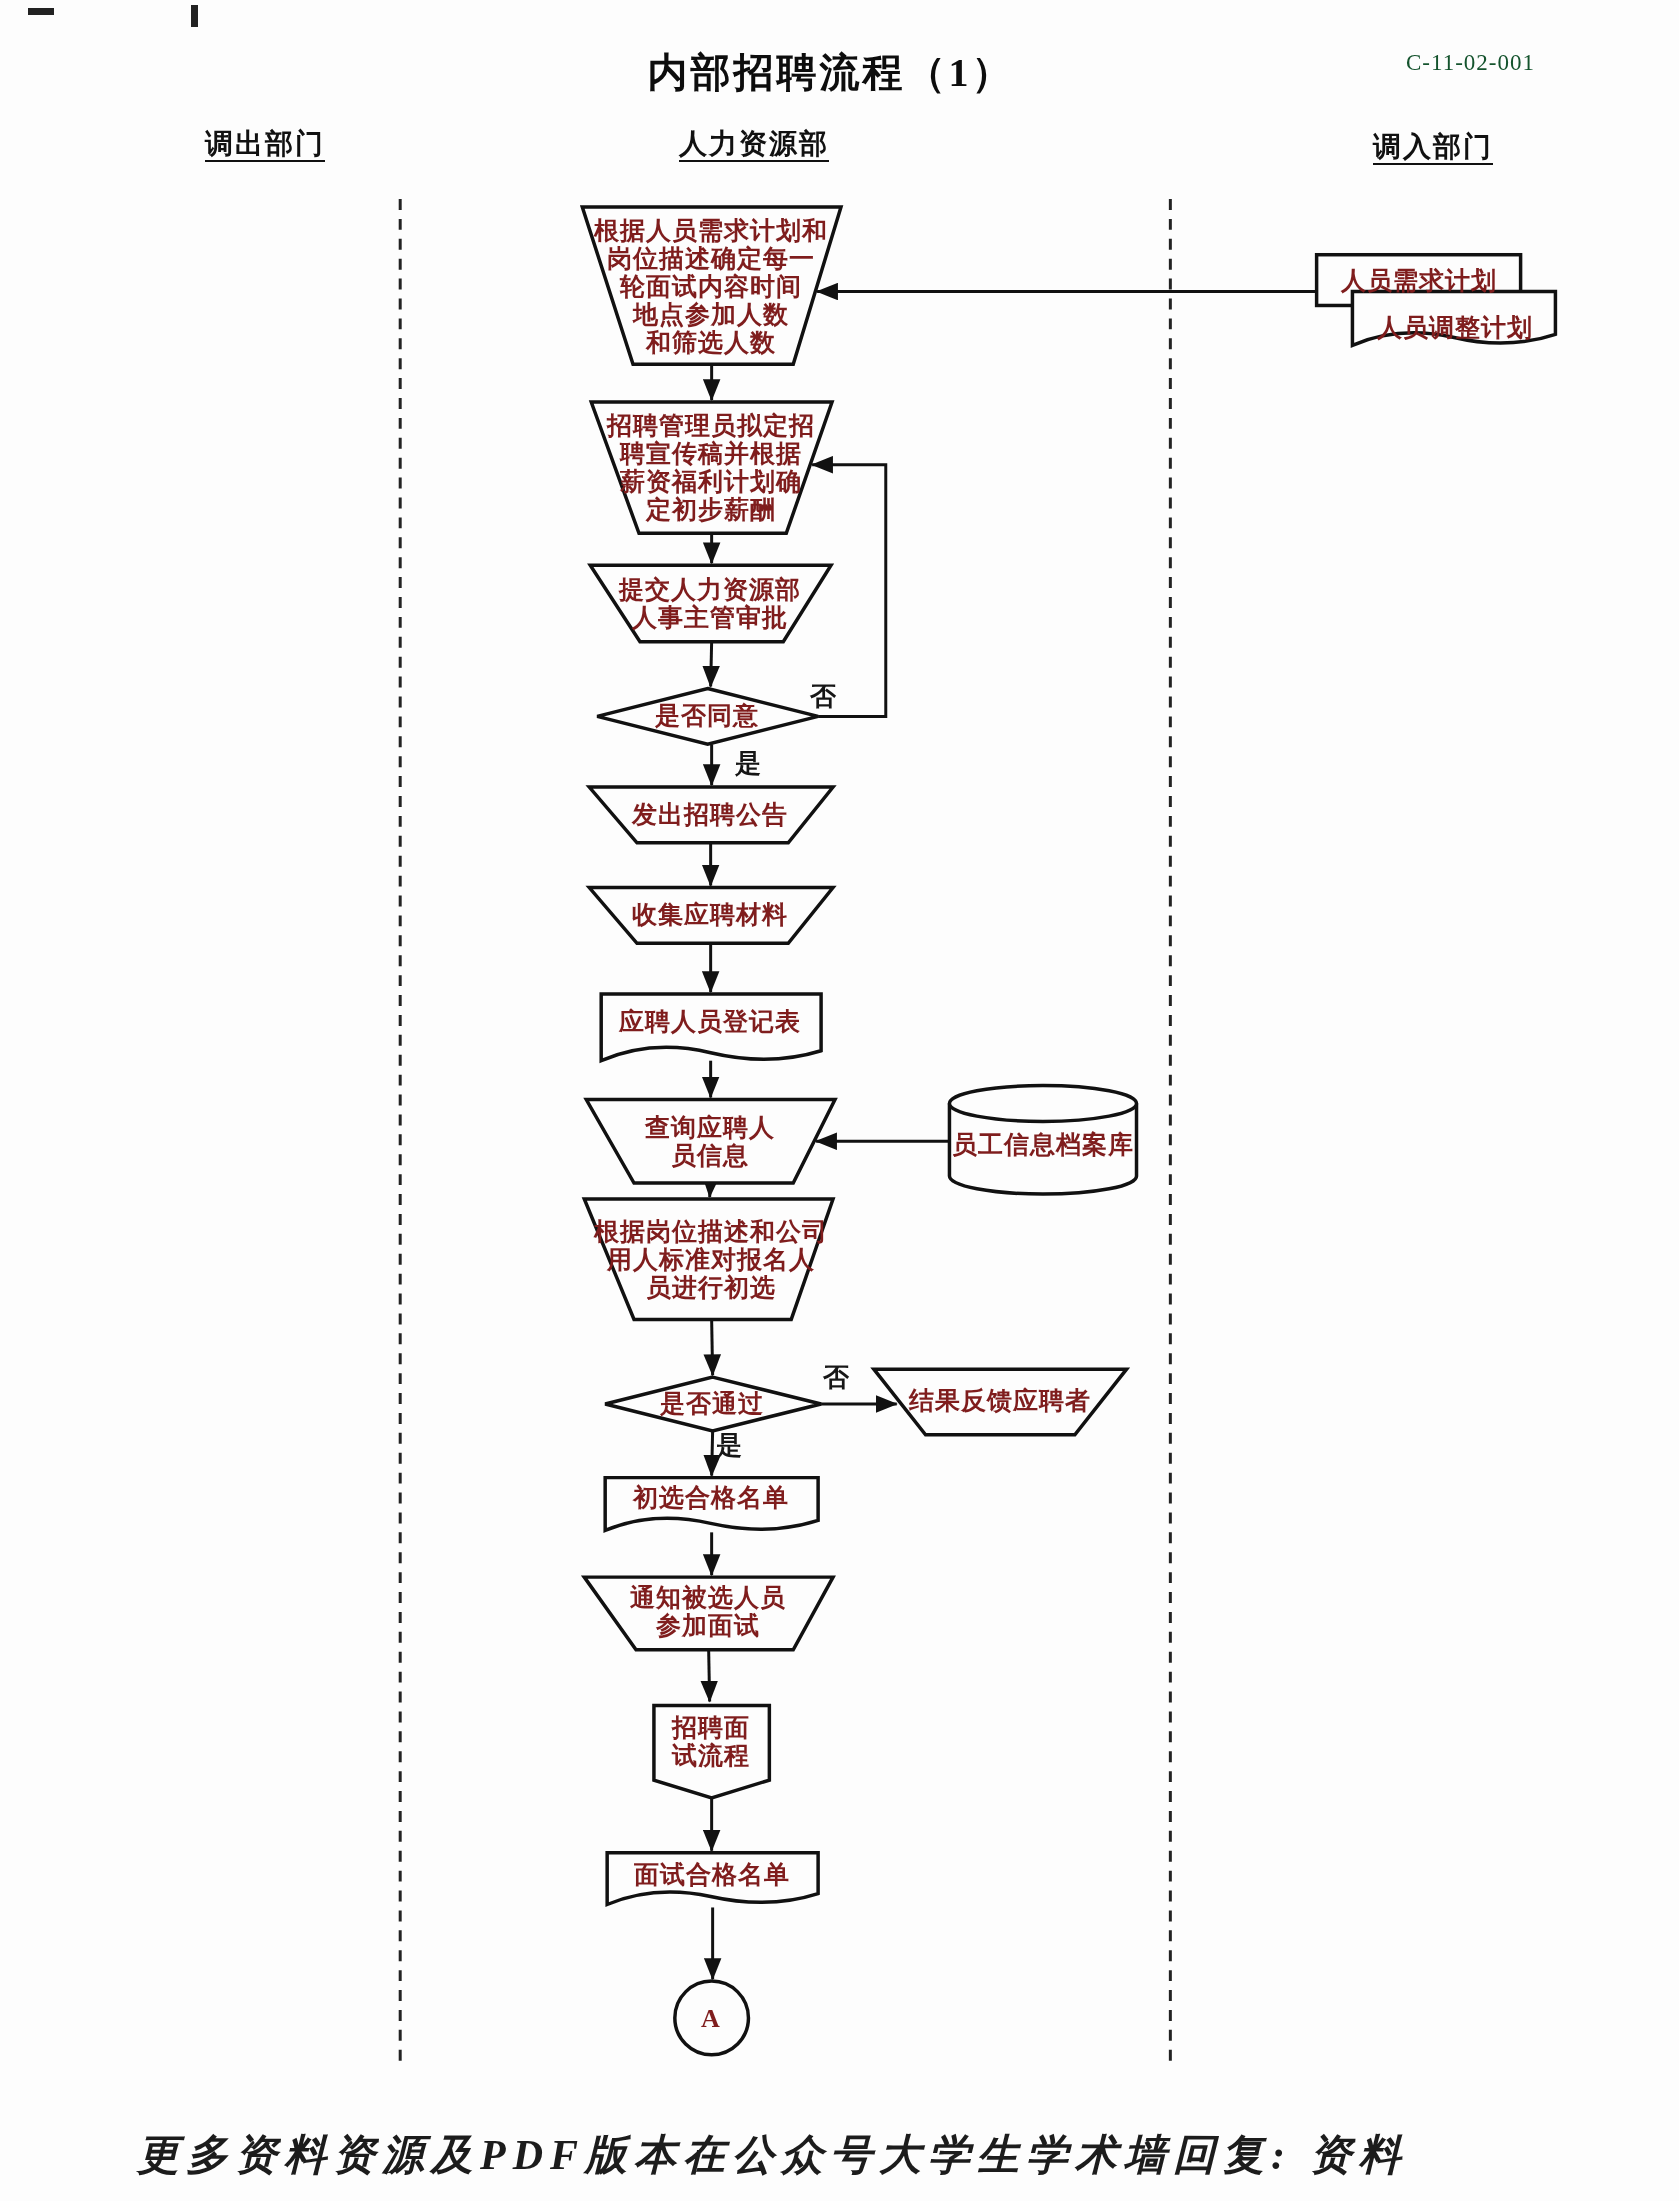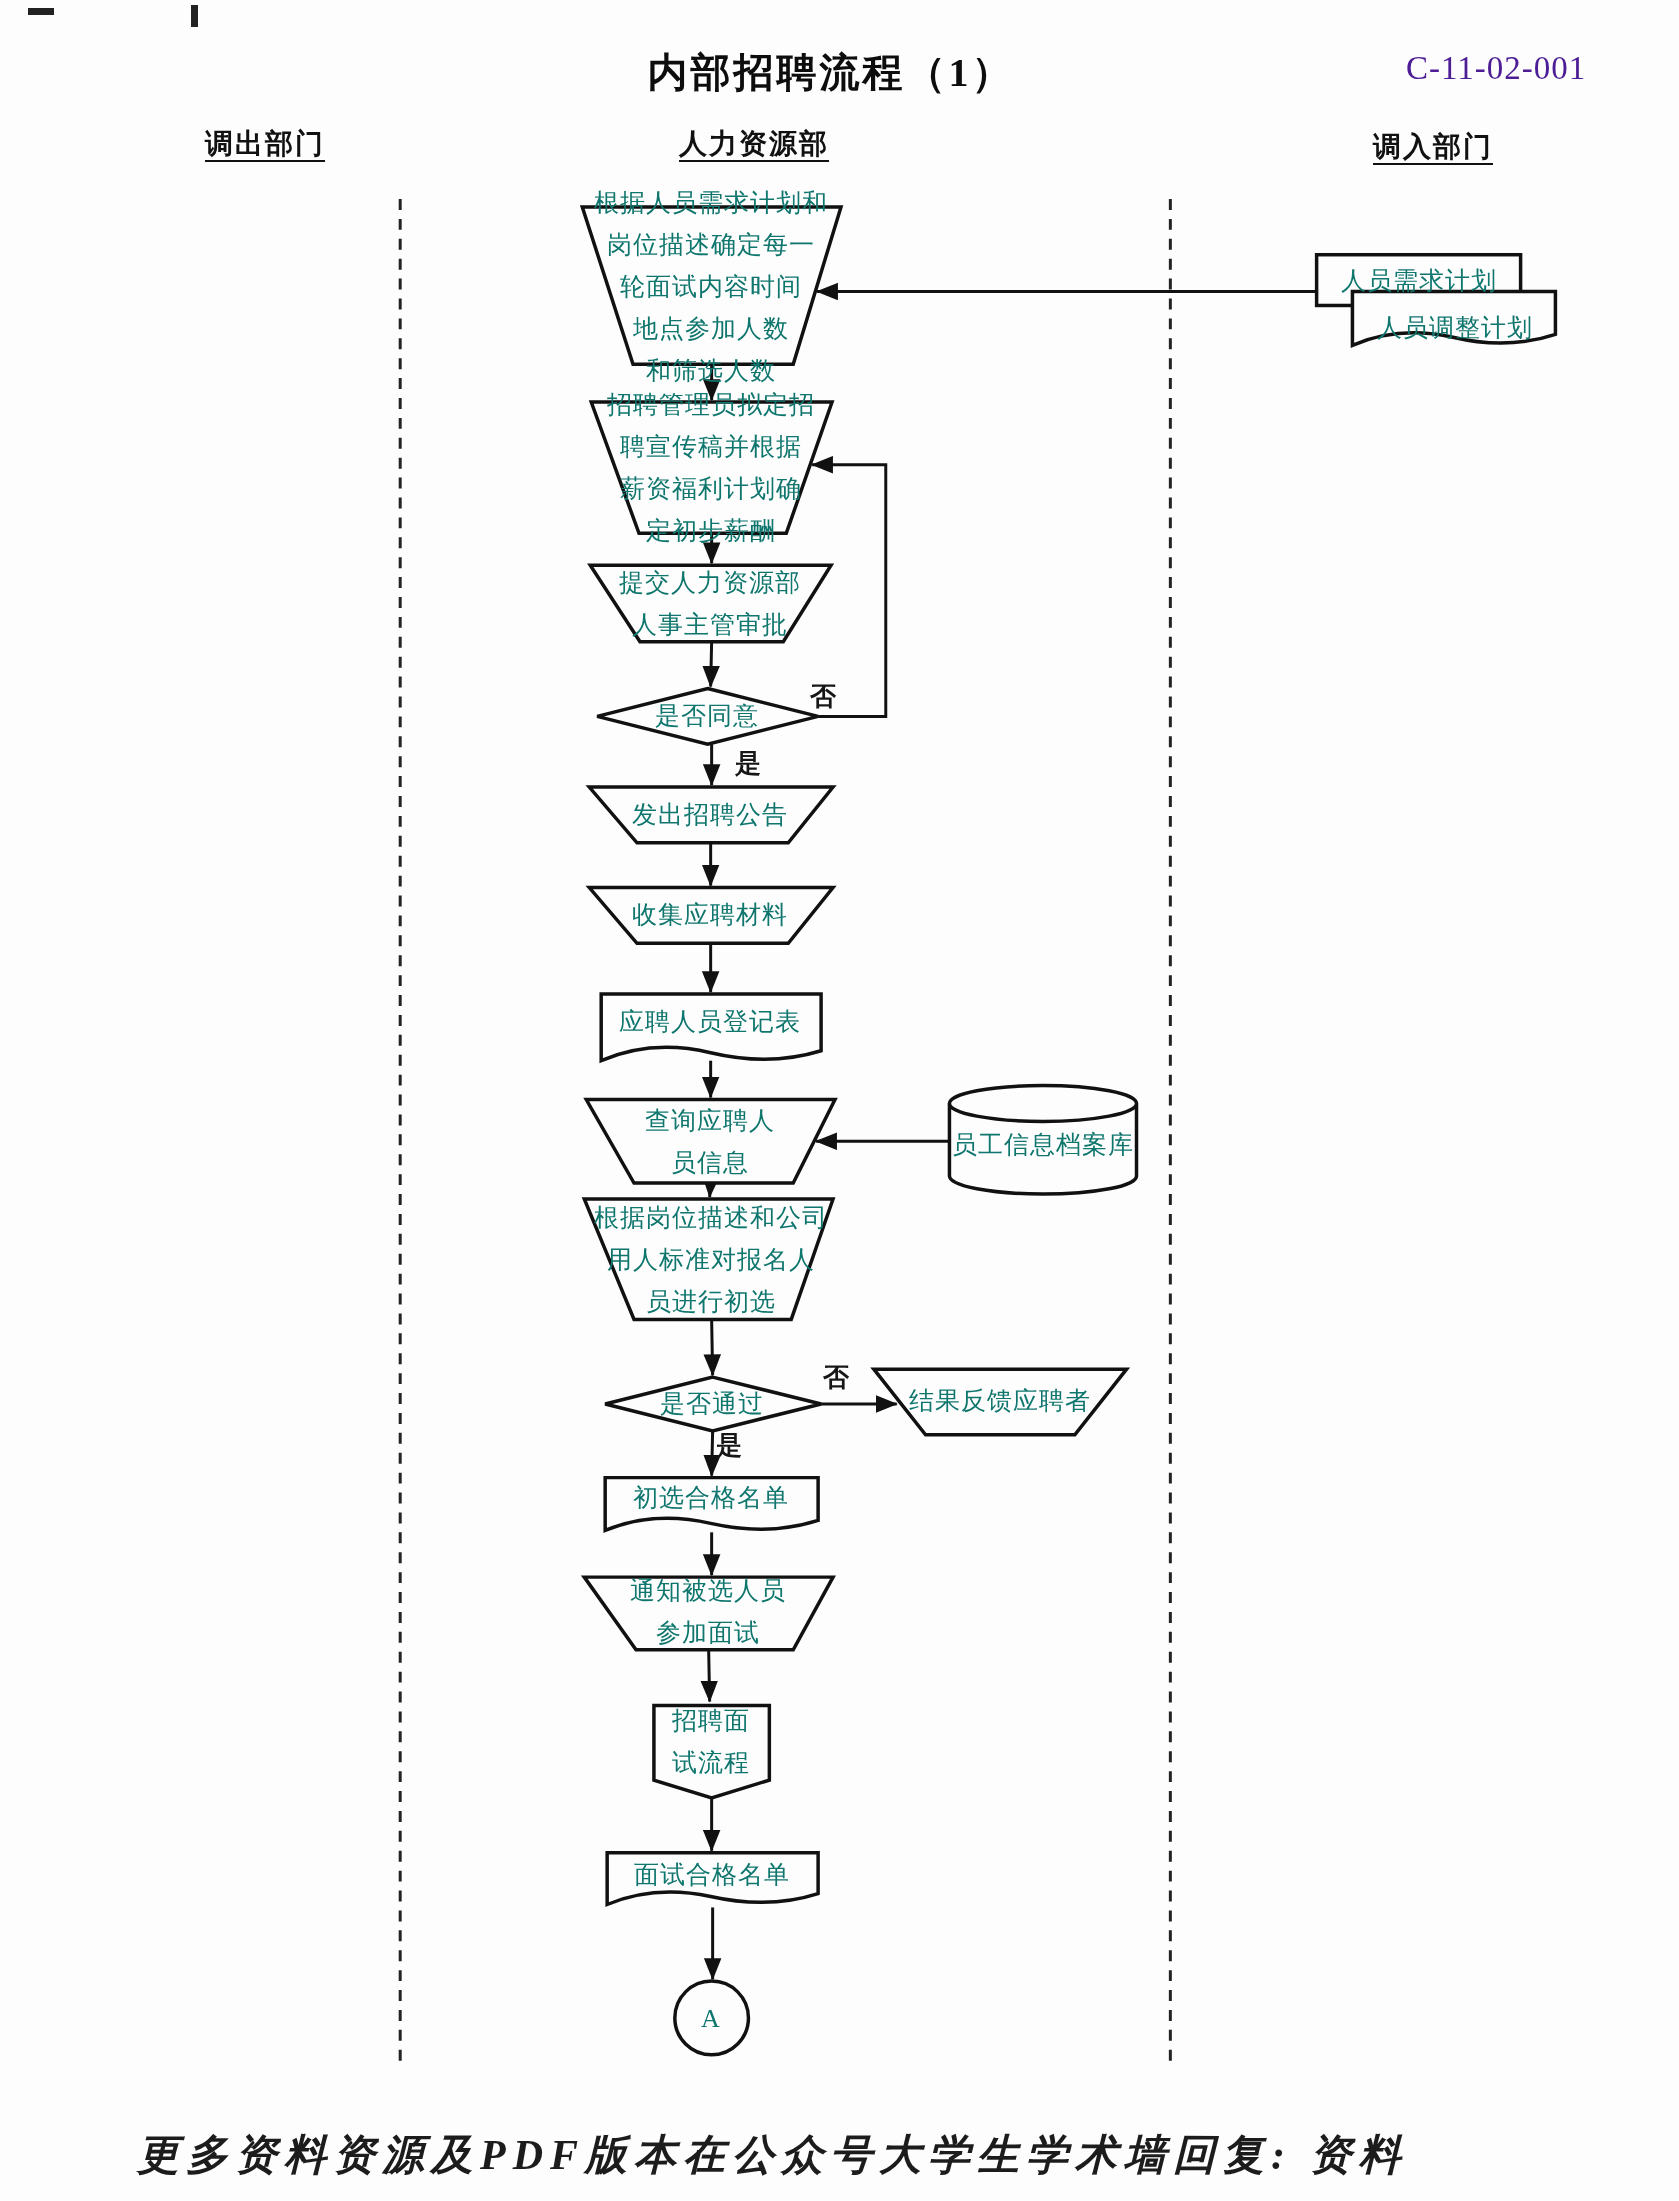--- a/index.html
+++ b/index.html
@@ -9,39 +9,39 @@
     background:#fdfdfd;
     overflow:hidden;
     font-family:"Liberation Serif","DejaVu Serif",serif;
     color:#141414;
     padding-left:16px;
   }
   #shapes{position:absolute;left:0;top:0;}
   .txt{position:absolute;transform:translate(-50%,-50%);white-space:pre-line;text-align:center;}
   .node-label{
     font-family:"Liberation Serif","DejaVu Serif",serif;
-    font-weight:400;font-size:25px;line-height:42px;letter-spacing:1px;color:#0f766e;
+    font-weight:700;font-size:25px;line-height:28px;letter-spacing:1px;color:#7f1d1d;
   }
   .edge-label{
     font-family:"Liberation Serif","DejaVu Serif",serif;
     font-weight:600;font-size:26px;line-height:26px;color:#161616;
   }
   .lane-label{
     font-family:Liberation Mono, monospace;
     font-weight:bold;font-size:28px;letter-spacing:2px;color:#111;
     text-decoration:underline;text-underline-offset:7px;text-decoration-thickness:2px;
   }
   #title{
     position:absolute;left:831px;top:72px;transform:translate(-50%,-50%);
     font-weight:bold;font-size:40px;letter-spacing:3px;white-space:nowrap;color:#0d0d0d;
   }
   #doc-code{
     position:absolute;left:1406px;top:50px;
     font-family:"Liberation Serif","DejaVu Serif",serif;
-    font-size:33px;letter-spacing:1px;color:#4c1d95;white-space:nowrap;
+    font-size:23px;letter-spacing:1px;color:#14532d;white-space:nowrap;
   }
   #watermark{
     position:absolute;left:137px;top:2127px;
     font-family:Liberation Serif, serif;
     font-style:italic;font-weight:600;font-size:42px;letter-spacing:7px;
     color:#1c1c1c;white-space:nowrap;
   }
   .artifact{position:absolute;background:#222;}
 </style>
 </head>

